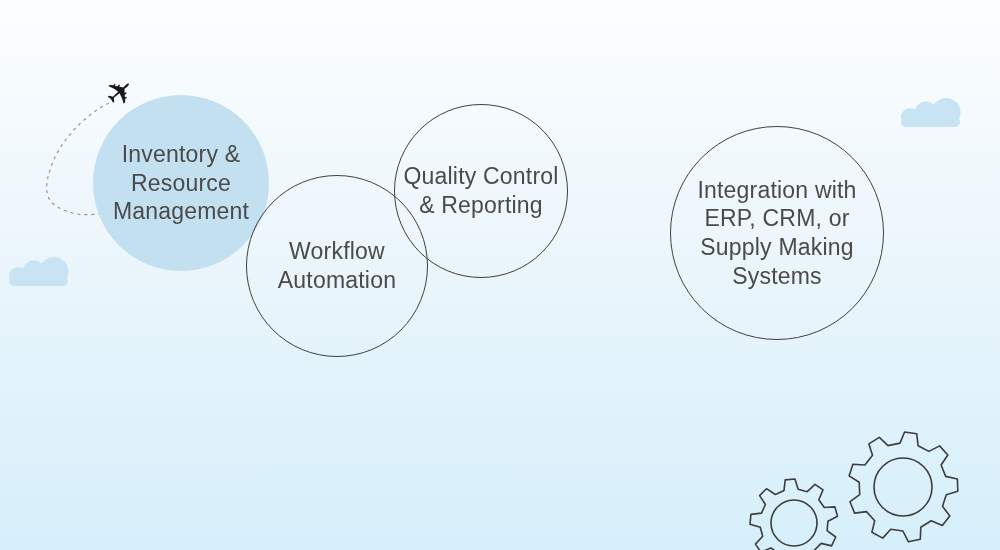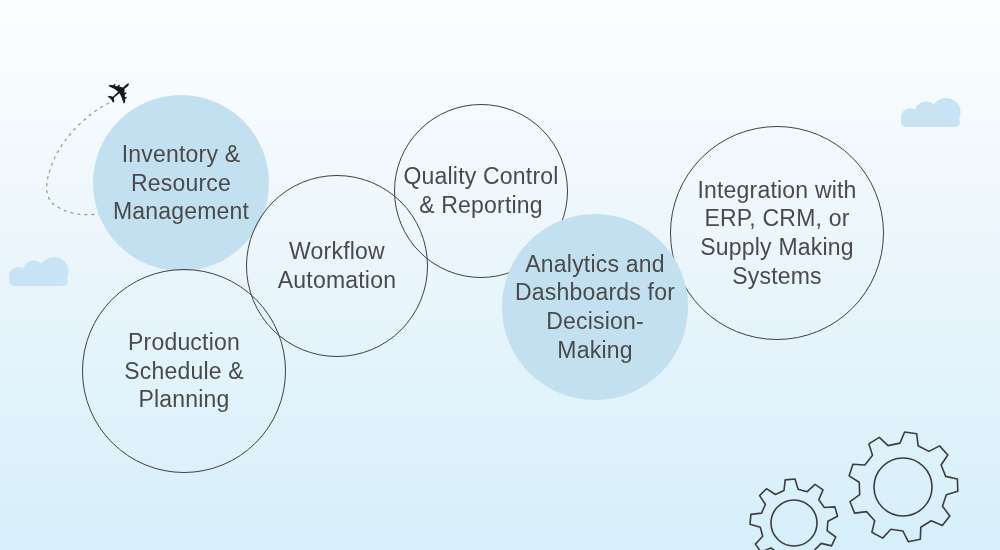--- a/index.html
+++ b/index.html
@@ -79,43 +79,32 @@
   </svg>
 
   <div id="plane">✈</div>
 
   <div class="circle filled" style="left:93px;top:95px;width:176px;height:176px;">
     <div class="label">Inventory &amp;
 Resource
 Management</div>
   </div>
 
-  <div class="circle outlined" style="left:82px;top:269px;width:204px;height:204px;">
-    <div class="label">Production
-Schedule &amp;
-Planning</div>
-  </div>
 
   <div class="circle outlined" style="left:394px;top:104px;width:174px;height:174px;">
     <div class="label">Quality Control
 &amp; Reporting</div>
   </div>
 
   <div class="circle outlined" style="left:246px;top:175px;width:182px;height:182px;">
     <div class="label">Workflow
 Automation</div>
   </div>
 
   <div class="circle outlined" style="left:670px;top:126px;width:214px;height:214px;">
     <div class="label">Integration with
 ERP, CRM, or
 Supply Making
 Systems</div>
   </div>
 
-  <div class="circle filled top" style="left:502px;top:214px;width:186px;height:186px;">
-    <div class="label">Analytics and
-Dashboards for
-Decision-
-Making</div>
-  </div>
 
 </div>
 
 </body></html>

